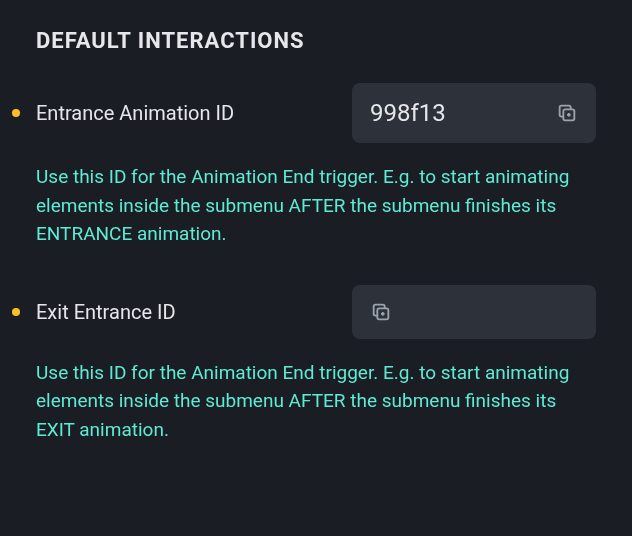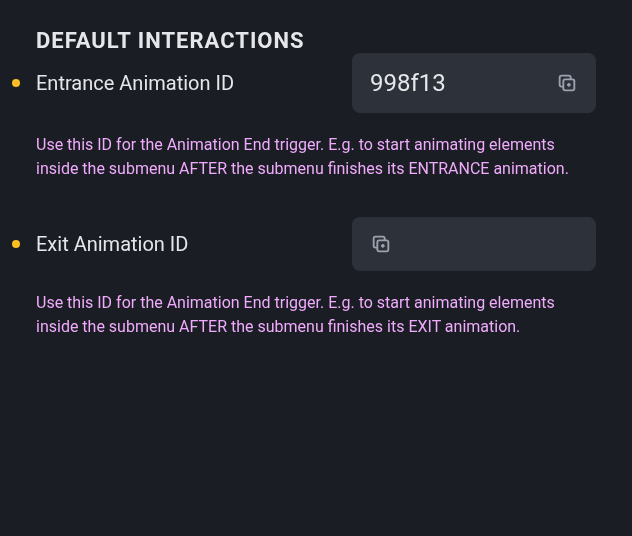--- a/index.html
+++ b/index.html
@@ -12,20 +12,21 @@
       overflow: hidden;
     }
     .panel {
       padding: 28px 36px;
     }
     .section-title {
       color: #e5e7eb;
       font-size: 22px;
       font-weight: 700;
       letter-spacing: 1px;
+      margin-bottom: 30px;
       margin-left: 0;
     }
     .field-row {
       display: flex;
       align-items: center;
       margin-bottom: 20px;
       margin-left: -24px;
     }
     .bullet {
       width: 8px;
@@ -60,22 +61,22 @@
       color: #9ca3af;
       cursor: pointer;
       display: flex;
       align-items: center;
     }
     .copy-icon svg {
       width: 22px;
       height: 22px;
     }
     .field-description {
-      color: #f0abfc;
-      font-size: 16px;
+      color: #5eead4;
+      font-size: 19px;
       line-height: 1.5;
       margin-bottom: 36px;
       margin-left: 0;
     }
   </style>
 </head>
 <body>
 
 <div class="panel">
   <div class="section-title">DEFAULT INTERACTIONS</div>
@@ -93,21 +94,21 @@
           <line x1="14" y1="12" x2="14" y2="16"></line>
         </svg>
       </span>
     </div>
   </div>
 
   <div class="field-description">Use this ID for the Animation End trigger. E.g. to start animating elements inside the submenu AFTER the submenu finishes its ENTRANCE animation.</div>
 
   <div class="field-row">
     <div class="bullet"></div>
-    <div class="field-label">Exit Animation ID</div>
+    <div class="field-label">Exit Entrance ID</div>
     <div class="field-value-container">
       <span class="copy-icon">
         <svg viewBox="0 0 24 24" fill="none" stroke="currentColor" stroke-width="2">
           <rect x="8" y="8" width="12" height="12" rx="2"></rect>
           <path d="M16 8V6a2 2 0 0 0-2-2H6a2 2 0 0 0-2 2v8a2 2 0 0 0 2 2h2"></path>
           <line x1="12" y1="14" x2="16" y2="14"></line>
           <line x1="14" y1="12" x2="14" y2="16"></line>
         </svg>
       </span>
     </div>

